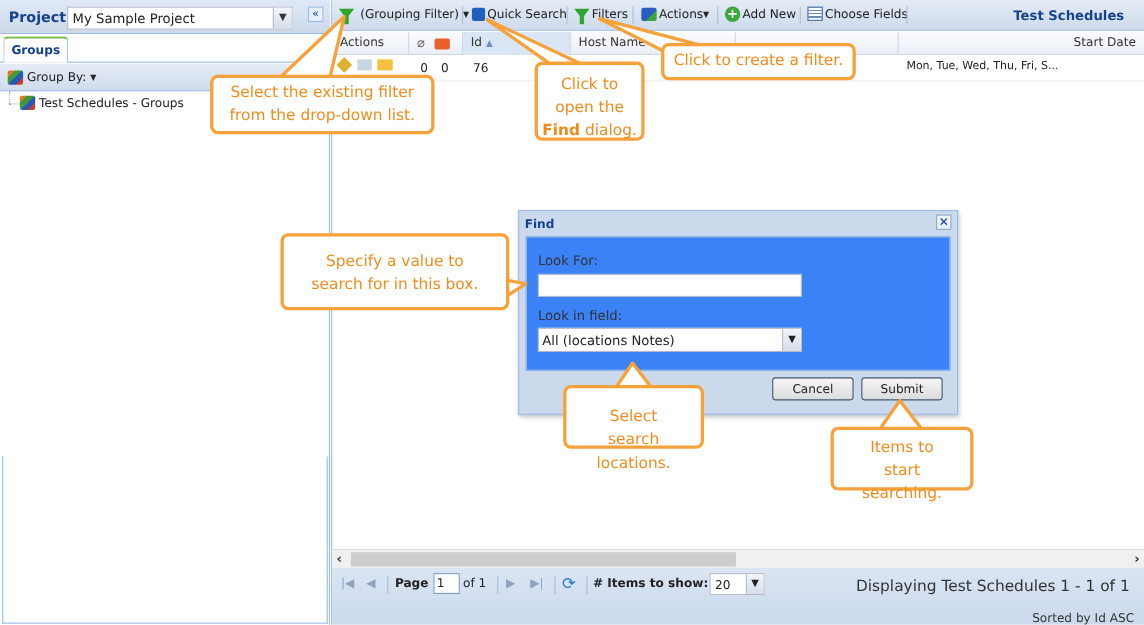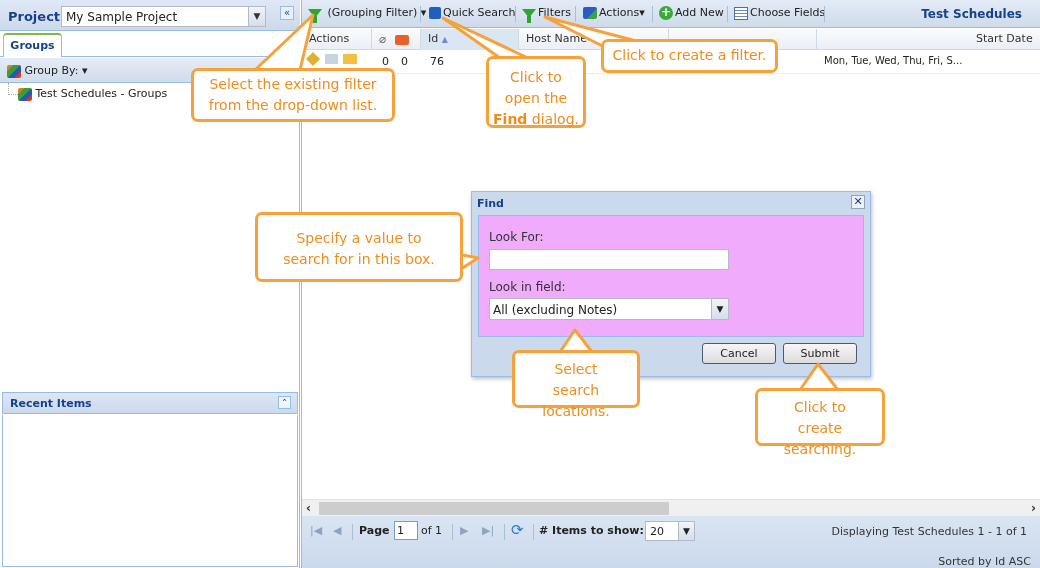--- a/index.html
+++ b/index.html
@@ -48,27 +48,27 @@
 #hscroll .ra{right:5px;top:1px;font-size:12px;color:#333;font-weight:bold}
 
 #pager{left:0;top:516px;width:739px;height:52px;background:linear-gradient(#dae5f3,#cbd9ec)}
 .pg{position:absolute;top:8px;font-size:11px;color:#222}
 .pgb{color:#8da3c0;font-size:11px}
 .pgsep{position:absolute;top:8px;width:1px;height:16px;background:#a9bfd6}
 #pageinput{left:92px;top:5px;width:24px;height:19px;border:1px solid #7f9db9;background:#fff;font-size:11px;padding-left:2px;line-height:17px}
 #items{left:343px;top:5px;width:50px;height:20px;border:1px solid #b5b8c8;background:#fff}
 #items span{position:absolute;left:4px;top:3px;font-size:11px}
 #items .dd{position:absolute;right:0;top:0;width:16px;height:18px;background:linear-gradient(#f2f5fa,#d5deeb);border-left:1px solid #b5b8c8;text-align:center;font-size:9px;line-height:18px}
-#disp{right:14px;top:9px;font-size:11px;color:#333}
+#disp{right:14px;top:9px;font-size:14px;color:#333}
 #sorted{right:10px;top:39px;font-size:11px;color:#333}
 
 #dlg{left:471px;top:191px;width:400px;height:186px;background:#cbd9ec;border:1px solid #99bbe8;box-shadow:1px 2px 4px rgba(0,0,0,.25)}
 #dlg .title{left:5px;top:5px;font-weight:bold;color:#15428b;font-size:11px}
 #dlg .x{right:5px;top:3px;width:14px;height:14px;border:1px solid #8da3c0;background:#eef3fa;text-align:center;line-height:12px;font-size:11px;color:#15428b}
-#dlg .body{left:6px;top:23px;width:386px;height:122px;background:#f0abfc;border:1px solid #99bbe8}
+#dlg .body{left:6px;top:23px;width:386px;height:122px;background:#3b82f6;border:1px solid #99bbe8}
 #dlg .lf{left:10px;top:14px;font-size:12px;color:#333}
 #dlg .in1{left:10px;top:33px;width:240px;height:21px;background:#fff;border:1px solid #b5b8c8}
 #dlg .lf2{left:10px;top:64px;font-size:12px;color:#333}
 #dlg .sel{left:10px;top:82px;width:240px;height:22px;background:#fff;border:1px solid #b5b8c8}
 #dlg .sel span{position:absolute;left:3px;top:4px;font-size:12px;color:#222}
 #dlg .sel .dd{position:absolute;right:0;top:0;width:17px;height:20px;background:linear-gradient(#f2f5fa,#d5deeb);border-left:1px solid #b5b8c8;text-align:center;font-size:9px;line-height:20px}
 .btn{position:absolute;height:21px;border:1px solid #4a5a70;border-radius:3px;background:linear-gradient(#f6f6f6,#dcdcdc);font-size:11px;text-align:center;line-height:19px;color:#222}
 
 .co{position:absolute;background:#fff;border:3px solid #f7a13a;border-radius:7px;color:#f08c1c;font-size:14px;text-align:center;line-height:21px;font-family:"DejaVu Sans",sans-serif}
 svg.lines{position:absolute;left:0;top:0;pointer-events:none}
@@ -92,24 +92,20 @@
     <div class="abs g">
       <span class="gicon"></span>
       <span>Group By:</span>
       <span>▾</span>
     </div>
   </div>
   <div id="tree" class="abs">
     <span class="dots"></span>
     <span class="gicon"></span>
     <span>Test Schedules - Groups</span>
-  </div>
-  <div id="recent" class="abs">
-    <span class="abs t">Recent Items</span>
-    <div class="abs c">⌃</div>
   </div>
   <div id="leftbottomline" class="abs"></div>
 </div>
 
 <div id="main" class="abs">
   <div id="toolbar" class="abs">
     <div class="tb" style="left:6px">
       <span class="funnel"></span>
       <span>(Grouping Filter)</span>
       <span>▾</span>
@@ -195,21 +191,21 @@
 </div>
 
 <div id="dlg" class="abs">
   <span class="abs title">Find</span>
   <div class="abs x">✕</div>
   <div class="abs body">
     <span class="abs lf">Look For:</span>
     <div class="abs in1"></div>
     <span class="abs lf2">Look in field:</span>
     <div class="abs sel">
-      <span>All (excluding Notes)</span>
+      <span>All (locations Notes)</span>
       <div class="dd">▼</div>
     </div>
   </div>
   <div class="btn" style="left:230px;top:151px;width:74px">Cancel</div>
   <div class="btn" style="left:311px;top:151px;width:74px">Submit</div>
 </div>
 
 <svg class="lines" width="1040" height="568">
   <g fill="#fff" stroke="#f7a13a" stroke-width="3" stroke-linejoin="round">
     <polygon points="255,70 313,15 300,70"></polygon>
@@ -222,14 +218,14 @@
 </svg>
 
 <div class="co" style="left:191px;top:68px;width:204px;height:54px;padding-top:3px">Select the existing filter from the drop-down list.</div>
 <div class="co" style="left:486px;top:56px;width:100px;height:72px;padding-top:8px">
   <div>Click to</div>
   <div>open the</div>
   <div><b>Find</b><span> dialog.</span></div>
 </div>
 <div class="co" style="left:601px;top:39px;width:177px;height:34px;padding-top:3px">Click to create a filter.</div>
 <div class="co" style="left:255px;top:212px;width:208px;height:70px;padding:13px 20px 0">Specify a value to search for in this box.</div>
-<div class="co" style="left:512px;top:350px;width:128px;height:58px;padding:6px 14px 0">Select search locations.</div>
-<div class="co" style="left:755px;top:388px;width:130px;height:58px;padding:6px 18px 0">Click to create searching.</div>
+<div class="co" style="left:512px;top:350px;width:128px;height:58px;padding:16px 14px 0">Select search locations.</div>
+<div class="co" style="left:755px;top:388px;width:130px;height:58px;padding:6px 18px 0">Items to start searching.</div>
 
 </body></html>

